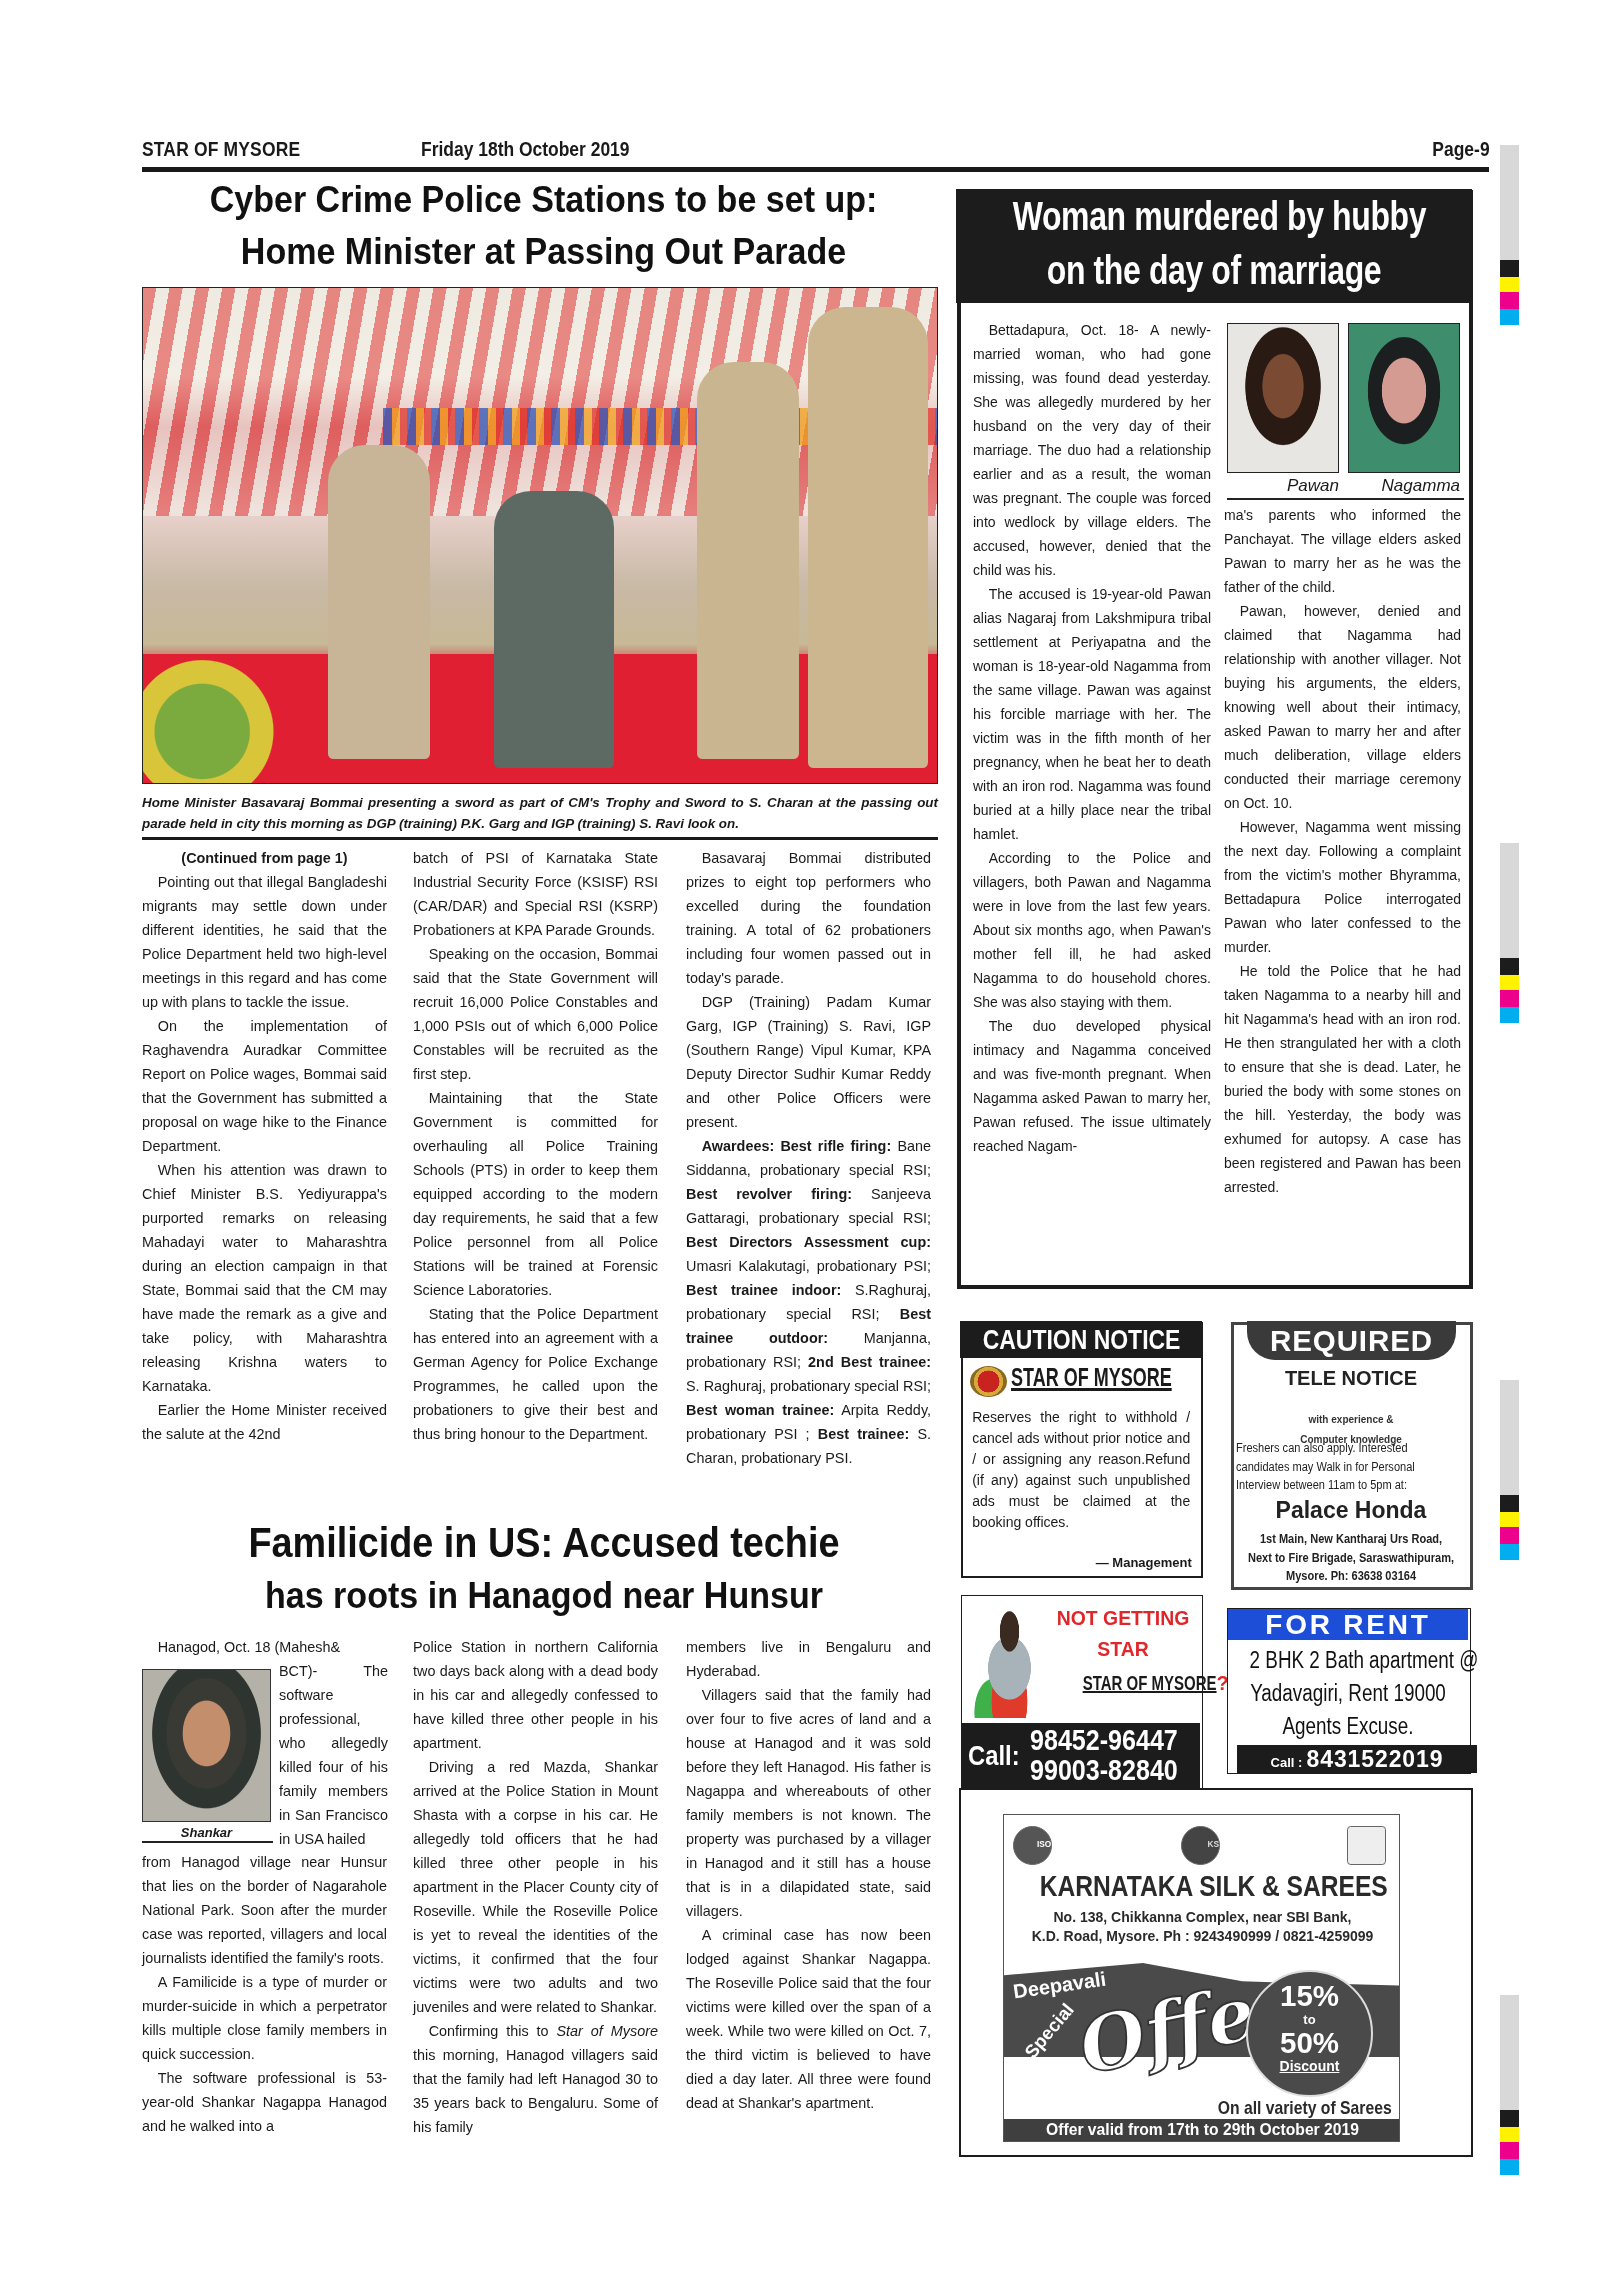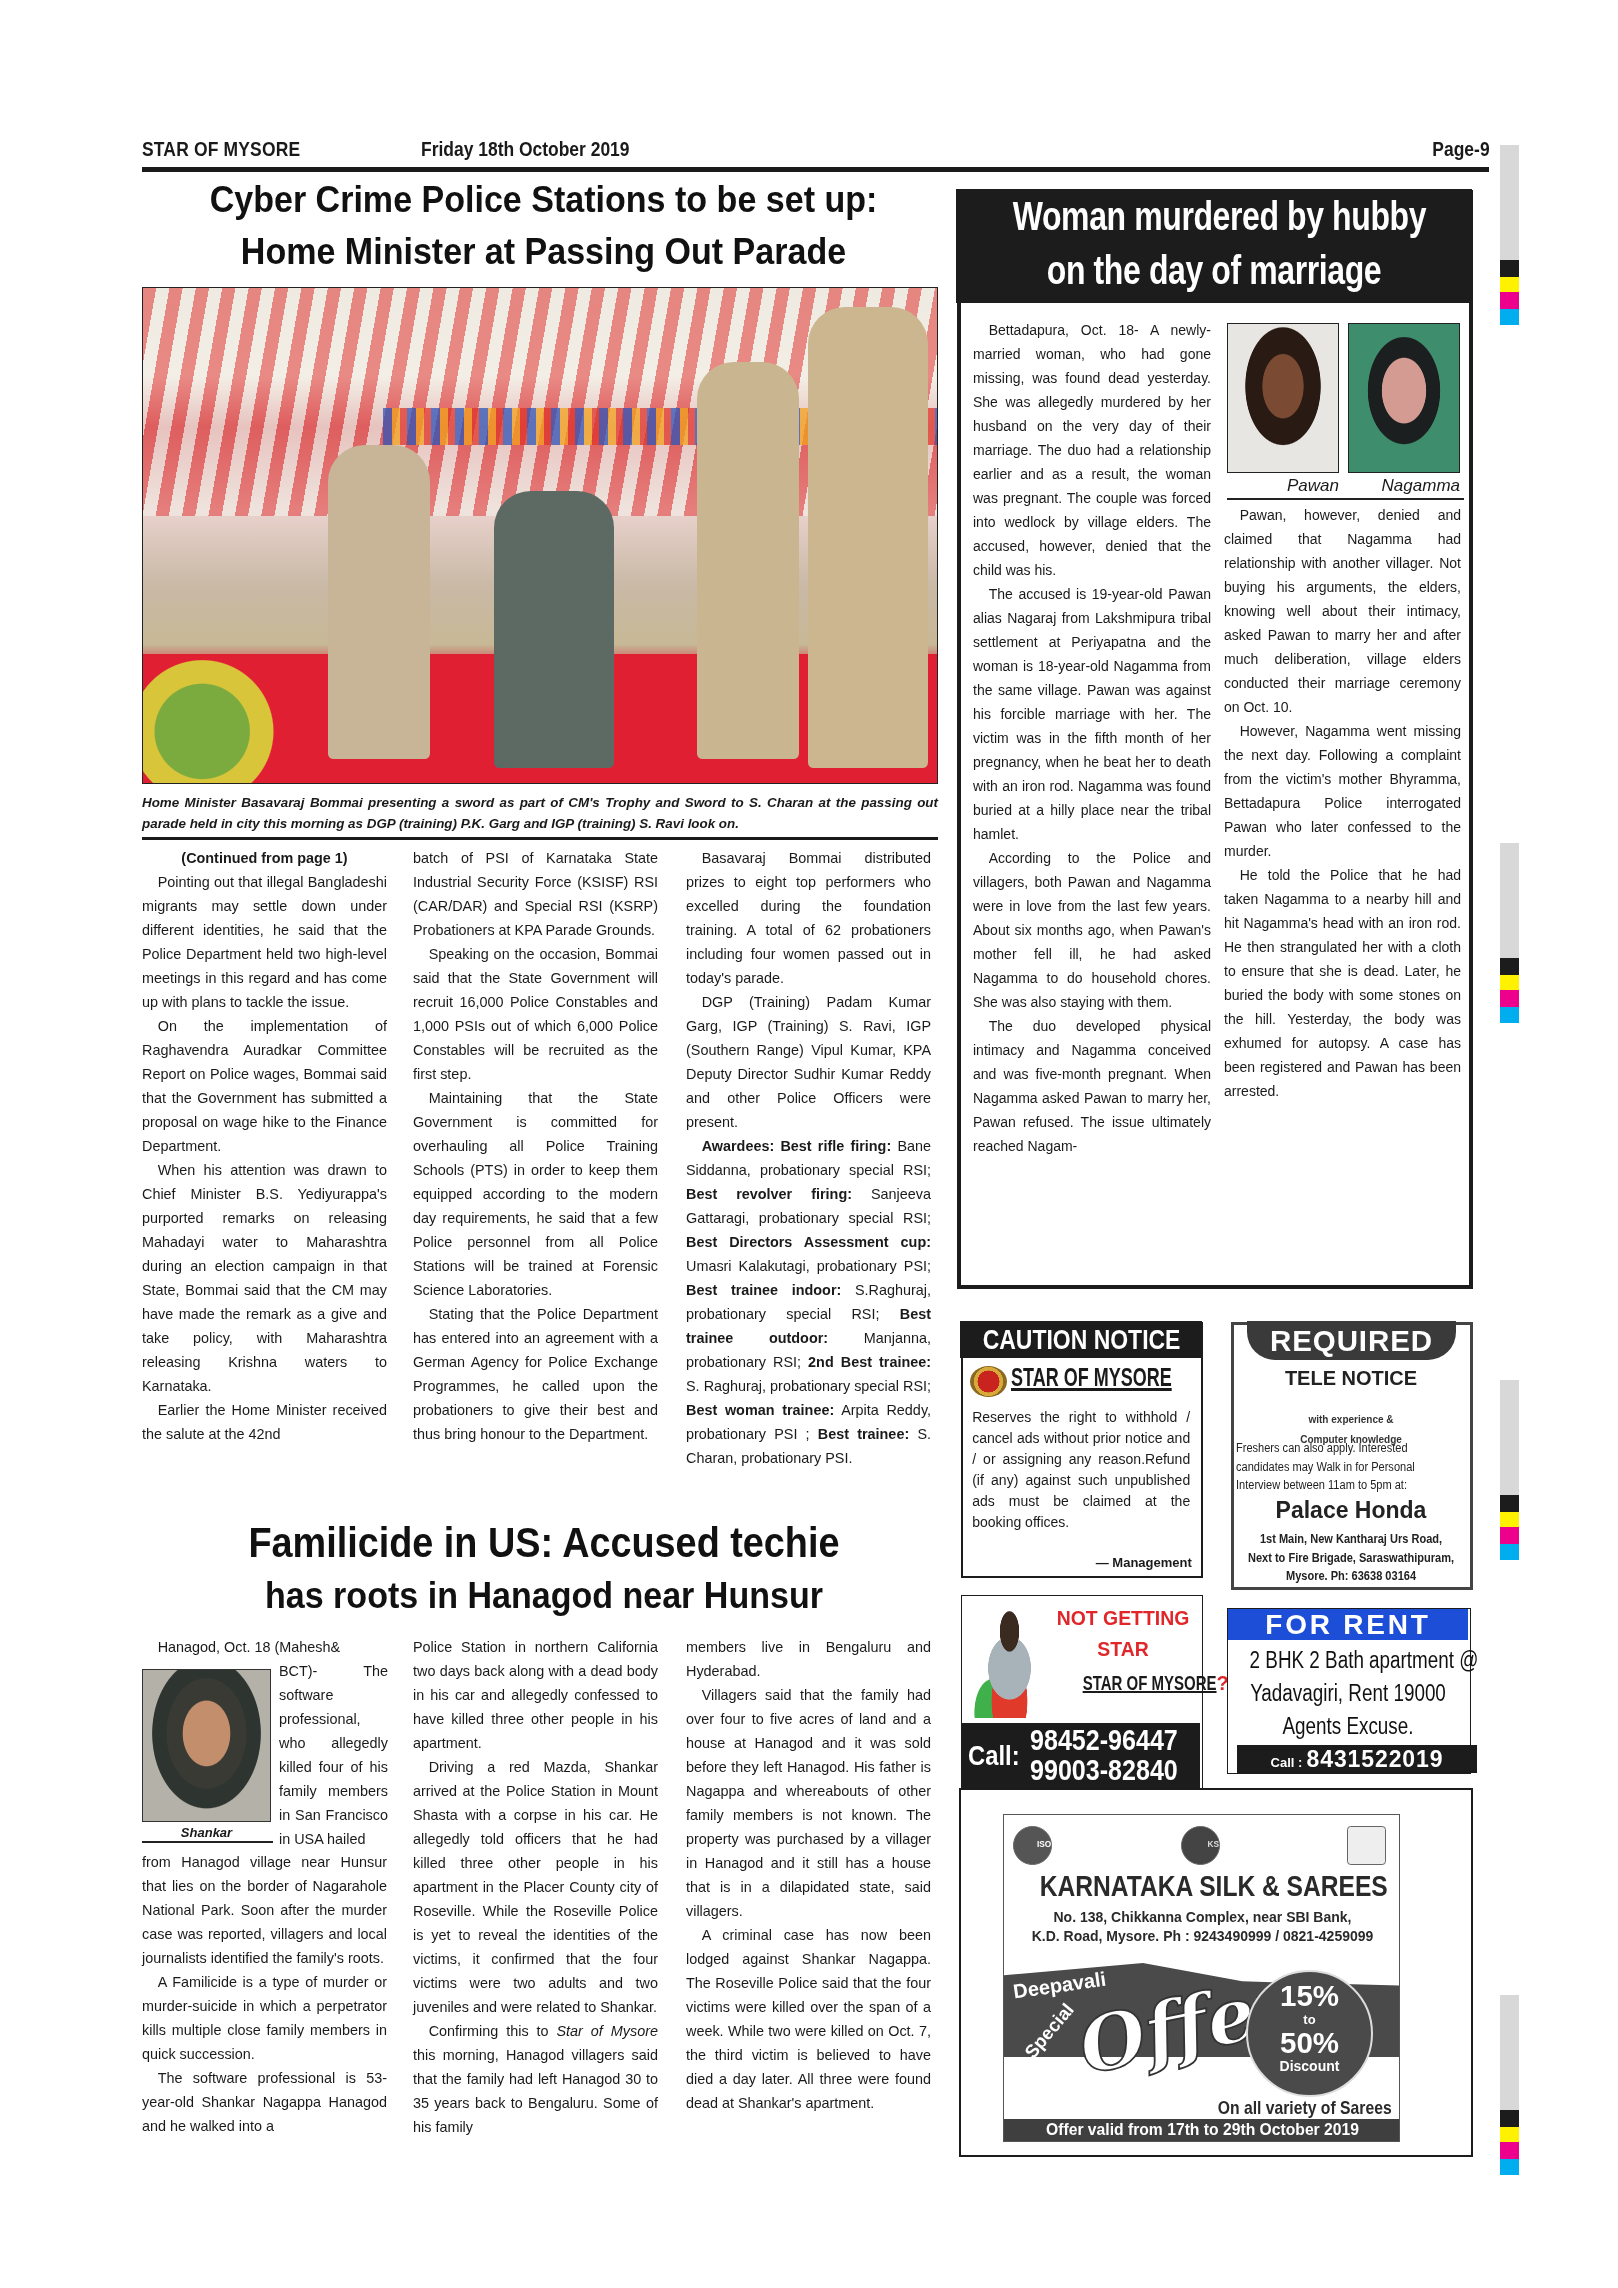--- a/index.html
+++ b/index.html
@@ -107,21 +107,21 @@
   .silk .addr1 { top: 94px; } .silk .addr2 { top: 113px; }
   .silk .band { position: absolute; left: 0; top: 148px; width: 397px; height: 102px; background: #4a4a4a; clip-path: polygon(0 12%, 35% 0, 60% 18%, 100% 22%, 100% 100%, 0 100%); }
   .silk .band-lower { position: absolute; left: 0; top: 242px; width: 397px; height: 65px; background: #fff; }
   .silk .deep { position: absolute; left: 9.2px; top: 159px; color: #fff; font-size: 20px; font-weight: bold; transform: rotate(-8deg); }
   .silk .spec { position: absolute; left: 13px; top: 205px; color: #fff; font-size: 18.5px; font-weight: bold; transform: rotate(-50deg); }
   .silk .offer { position: absolute; left: 74px; top: 166px; color: #fff; font-family: "DejaVu Serif", serif; font-style: italic; font-size: 76px; font-weight: bold; -webkit-text-stroke: 1.8px #333; transform: rotate(-12deg); }
   .silk .circle { position: absolute; left: 242px; top: 155px; width: 127px; height: 127px; border-radius: 50%; border: 2.8px solid #ddd; background: #4a4a4a; color: #fff; text-align: center; }
   .silk .circle .p1 { font-size: 29.5px; font-weight: bold; line-height: 33px; margin-top: 7.4px; }
   .silk .circle .to { font-size: 13px; font-weight: bold; }
   .silk .circle .p2 { font-size: 29.5px; font-weight: bold; line-height: 31px; }
-  .silk .circle .disc { font-size: 14px; font-weight: bold; }
+  .silk .circle .disc { font-size: 14px; font-weight: bold; text-decoration: underline; }
   .silk .variety { position: absolute; right: 7.4px; top: 282px; font-size: 18.5px; font-weight: bold; white-space: nowrap; transform: scaleX(0.85); transform-origin: right; }
   .silk .valid { position: absolute; left: 0; bottom: 0; width: 397px; height: 22px; background: #3f3f3f; color: #fff; text-align: center; font-size: 15.7px; font-weight: bold; line-height: 22px; white-space: nowrap; }
 
   
   .h2a { left: 138px; top: 1519px; width: 812px; font-size: 42px; transform: scaleX(0.9); transform-origin: center; }
   .h2b { left: 138px; top: 1575px; width: 812px; font-size: 37px; transform: scaleX(0.92); transform-origin: center; }
   .f2col { left: 413px; top: 1635px; width: 245px; }
   .f3col { left: 686px; top: 1635px; width: 245px; }
   .shankar-photo { position: absolute; left: 142px; top: 1669px; width: 129px; height: 153px; border: 1.8px solid #333;
      background: radial-gradient(ellipse at 50% 42%, #c28e6c 0 26%, #3a3a34 27% 44%, #2e3430 45% 60%, #b4b2a8 61%); }
@@ -194,20 +194,21 @@
     <p>The duo developed physical intimacy and Nagamma conceived and was five-month pregnant. When Nagamma asked Pawan to marry her, Pawan refused. The issue ultimately reached Nagam-</p>
   </div>
   <div class="portraits">
     <div class="portrait pawan"></div>
     <div class="portrait nagamma"></div>
     <div class="portrait-label pl-pawan">Pawan</div>
     <div class="portrait-label pl-nagamma">Nagamma</div>
     <div class="rule"></div>
   </div>
   <div class="col m2">
+    <p class="noind">ma's parents who informed the Panchayat. The village elders asked Pawan to marry her as he was the father of the child.</p>
     <p>Pawan, however, denied and claimed that Nagamma had relationship with another villager. Not buying his arguments, the elders, knowing well about their intimacy, asked Pawan to marry her and after much deliberation, village elders conducted their marriage ceremony on Oct. 10.</p>
     <p>However, Nagamma went missing the next day. Following a complaint from the victim's mother Bhyramma, Bettadapura Police interrogated Pawan who later confessed to the murder.</p>
     <p>He told the Police that he had taken Nagamma to a nearby hill and hit Nagamma's head with an iron rod. He then strangulated her with a cloth to ensure that she is dead. Later, he buried the body with some stones on the hill.  Yesterday, the body was exhumed for autopsy. A case has been registered and Pawan has been arrested.</p>
   </div>
 </div>
 
 <div class="caution">
   <div class="title"><span>CAUTION NOTICE</span></div>
   <div class="logo"></div>
   <div class="brand">STAR OF MYSORE</div>

